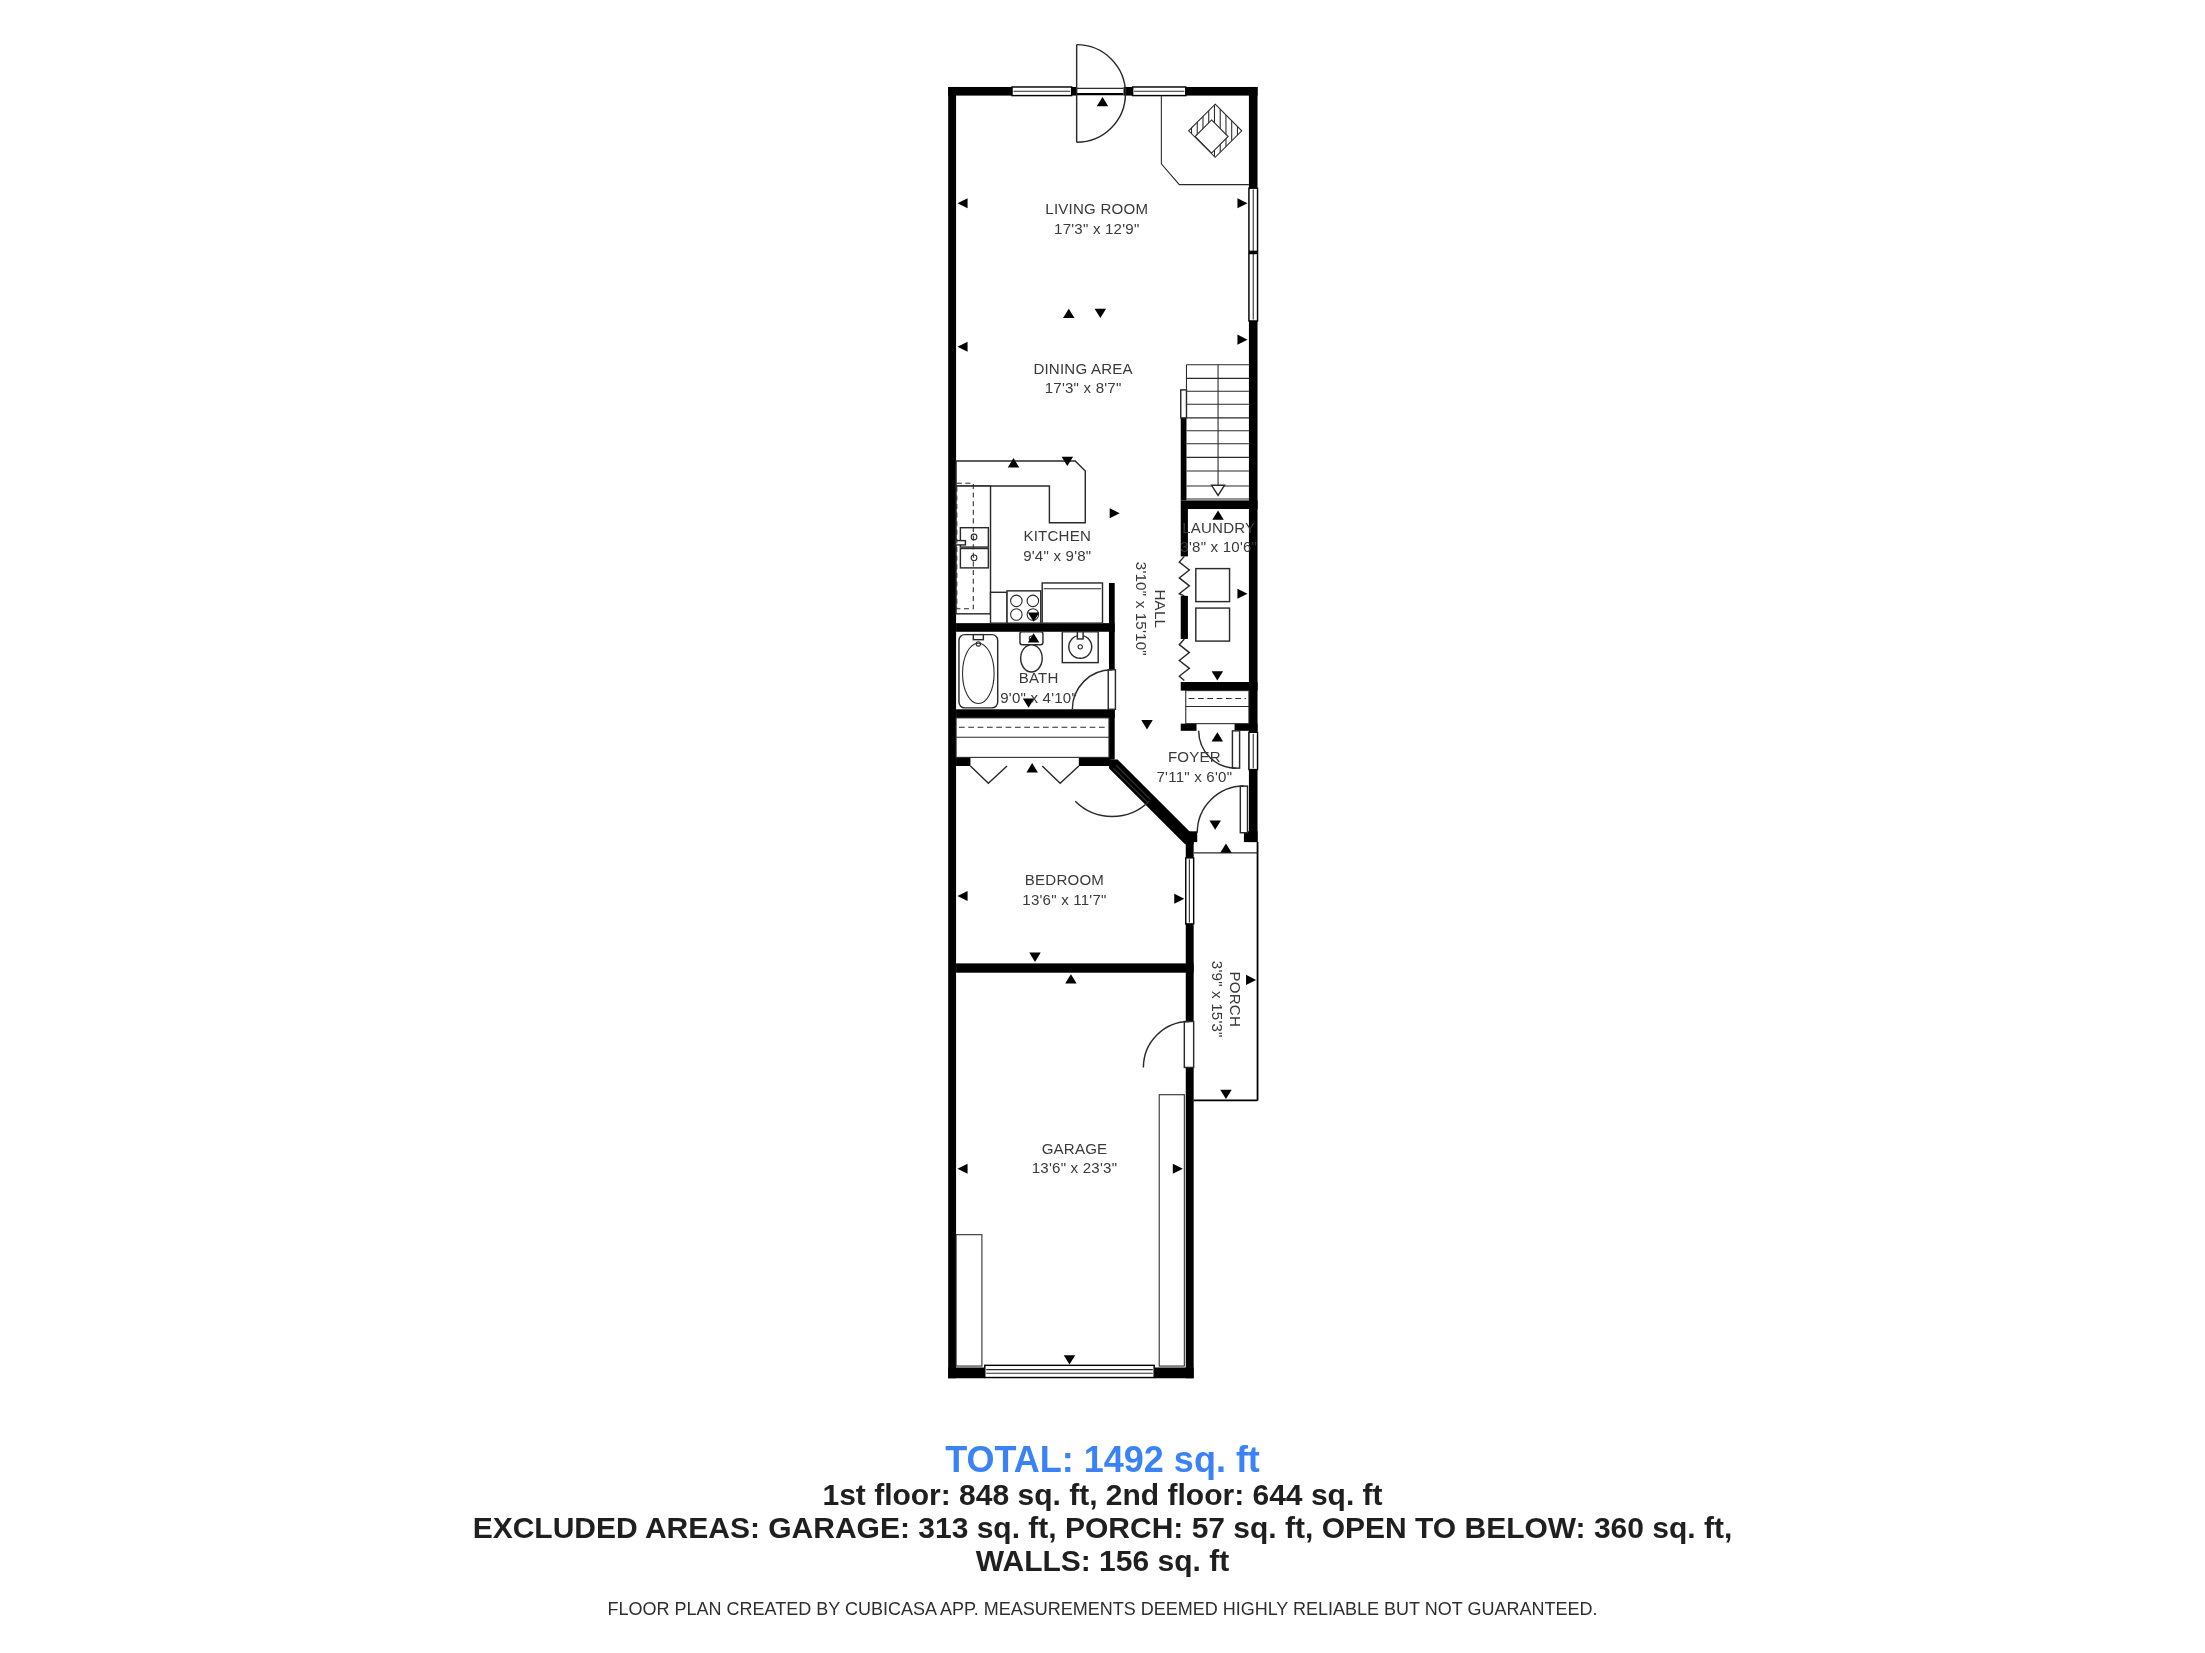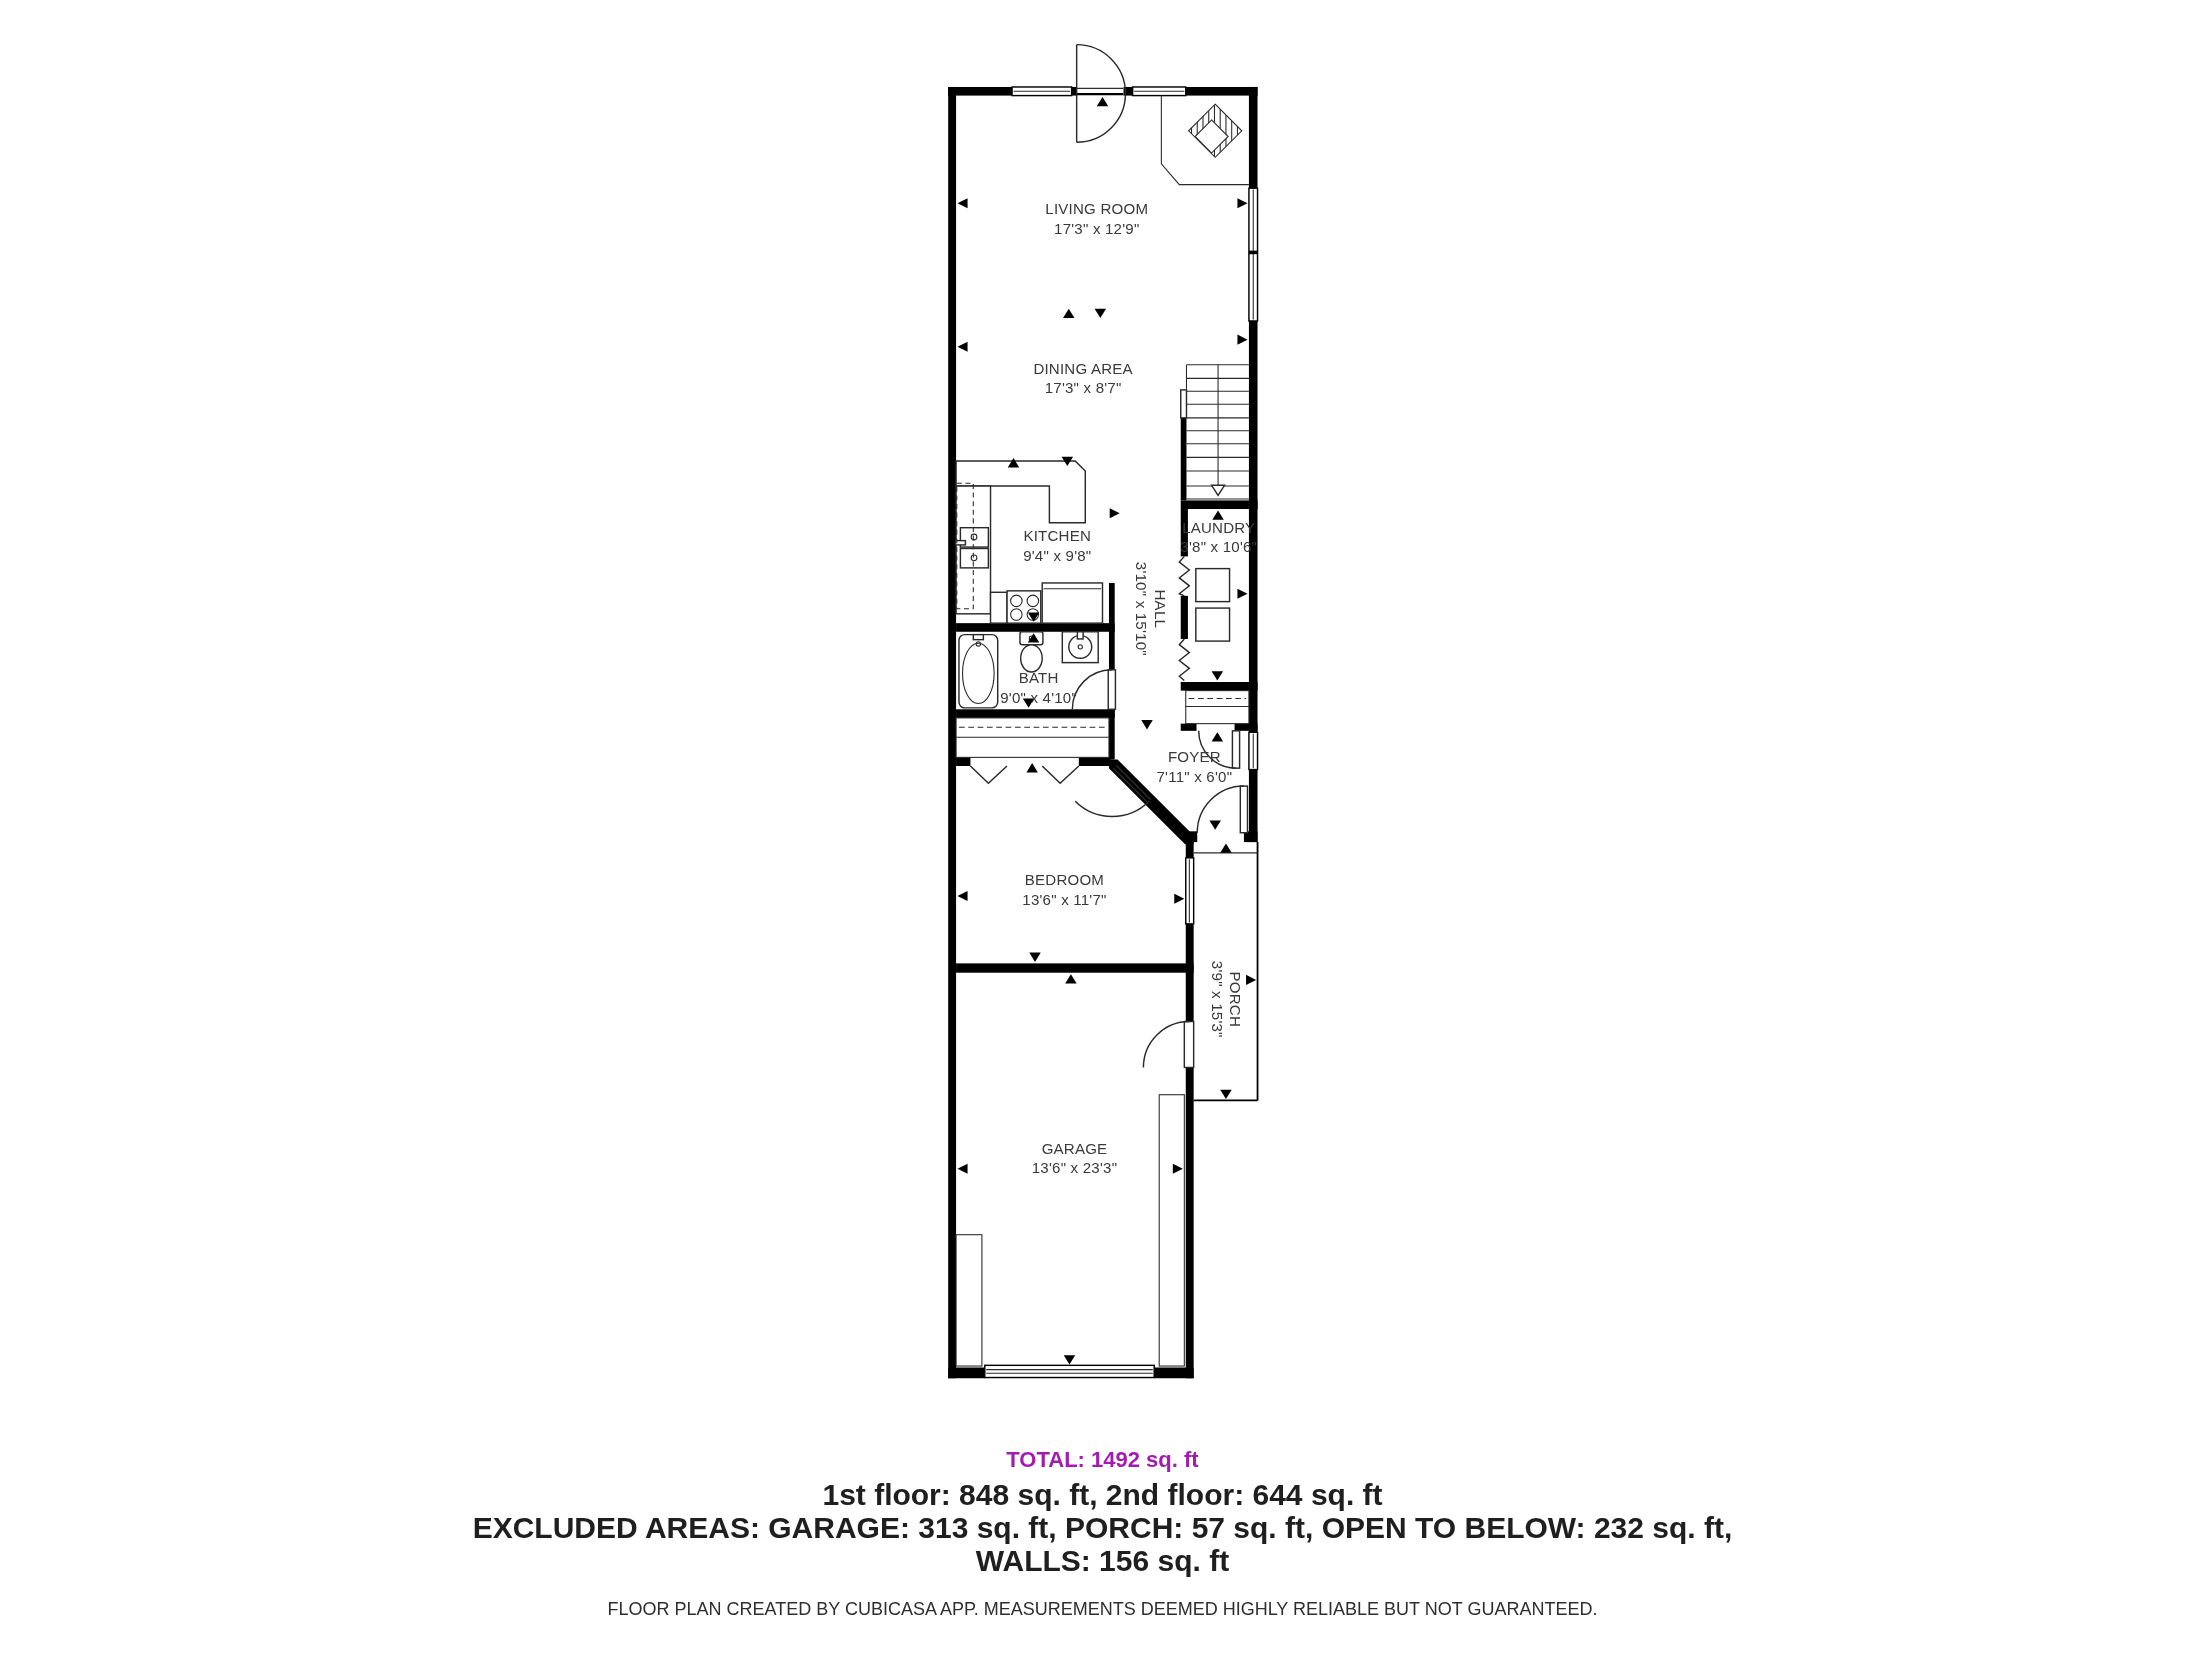--- a/index.html
+++ b/index.html
@@ -2,21 +2,21 @@
 <html style="font-size:11.5px"><head>
 <meta charset="utf-8">
 <style>
   html,body{margin:0;padding:0;background:#fff;}
   #page{position:relative;width:1749px;height:1654px;background:#ffffff;overflow:hidden;
         font-family:"Liberation Sans","DejaVu Sans",sans-serif;}
   svg{position:absolute;left:0;top:0;}
   svg text{font-family:"Liberation Sans","DejaVu Sans",sans-serif;font-size:21px;fill:#3a3a3a;
            text-anchor:middle;letter-spacing:.3px;}
   .summary{position:absolute;left:0;top:1441px;width:2205px;text-align:center;color:#1f1f1f;}
-  .summary .total{font-size:22px;font-weight:700;line-height:37px;color:#a21caf;}
+  .summary .total{font-size:36px;font-weight:700;line-height:37px;color:#3b82f6;}
   .summary .line{font-size:30px;font-weight:700;line-height:33px;}
   .summary .disclaimer{font-size:18px;margin-top:21.5px;color:#2e2e2e;}
   .watermark{position:absolute;left:2037px;top:1569px;font-size:26.6px;font-weight:700;
              color:#ececec;letter-spacing:0.7px;white-space:nowrap;}
   .wall{fill:#000;}
   .thin{fill:none;stroke:#2a2a2a;stroke-width:2;}
   .thinner{fill:none;stroke:#2a2a2a;stroke-width:1.5;}
   .fixt{fill:#fff;stroke:#2a2a2a;stroke-width:2;}
   .win{fill:#fff;stroke:#000;stroke-width:2;}
   .marker{fill:#000;}
@@ -305,21 +305,21 @@
     <g>
       <text x="1497" y="1607">GARAGE</text>
       <text x="1497" y="1634">13'6" x 23'3"</text>
     </g>
   </g>
 </svg>
 
   <div class="summary">
     <div class="total">TOTAL: 1492 sq. ft</div>
     <div class="line">1st floor: 848 sq. ft, 2nd floor: 644 sq. ft</div>
-    <div class="line">EXCLUDED AREAS: GARAGE: 313 sq. ft, PORCH: 57 sq. ft, OPEN TO BELOW: 232 sq. ft,</div>
+    <div class="line">EXCLUDED AREAS: GARAGE: 313 sq. ft, PORCH: 57 sq. ft, OPEN TO BELOW: 360 sq. ft,</div>
     <div class="line">WALLS: 156 sq. ft</div>
     <div class="disclaimer">FLOOR PLAN CREATED BY CUBICASA APP. MEASUREMENTS DEEMED HIGHLY RELIABLE BUT NOT GUARANTEED.</div>
   </div>
 
   <div class="watermark">INTERMOUNTAIN</div>
 
 </div>
 
 
 </body></html>

